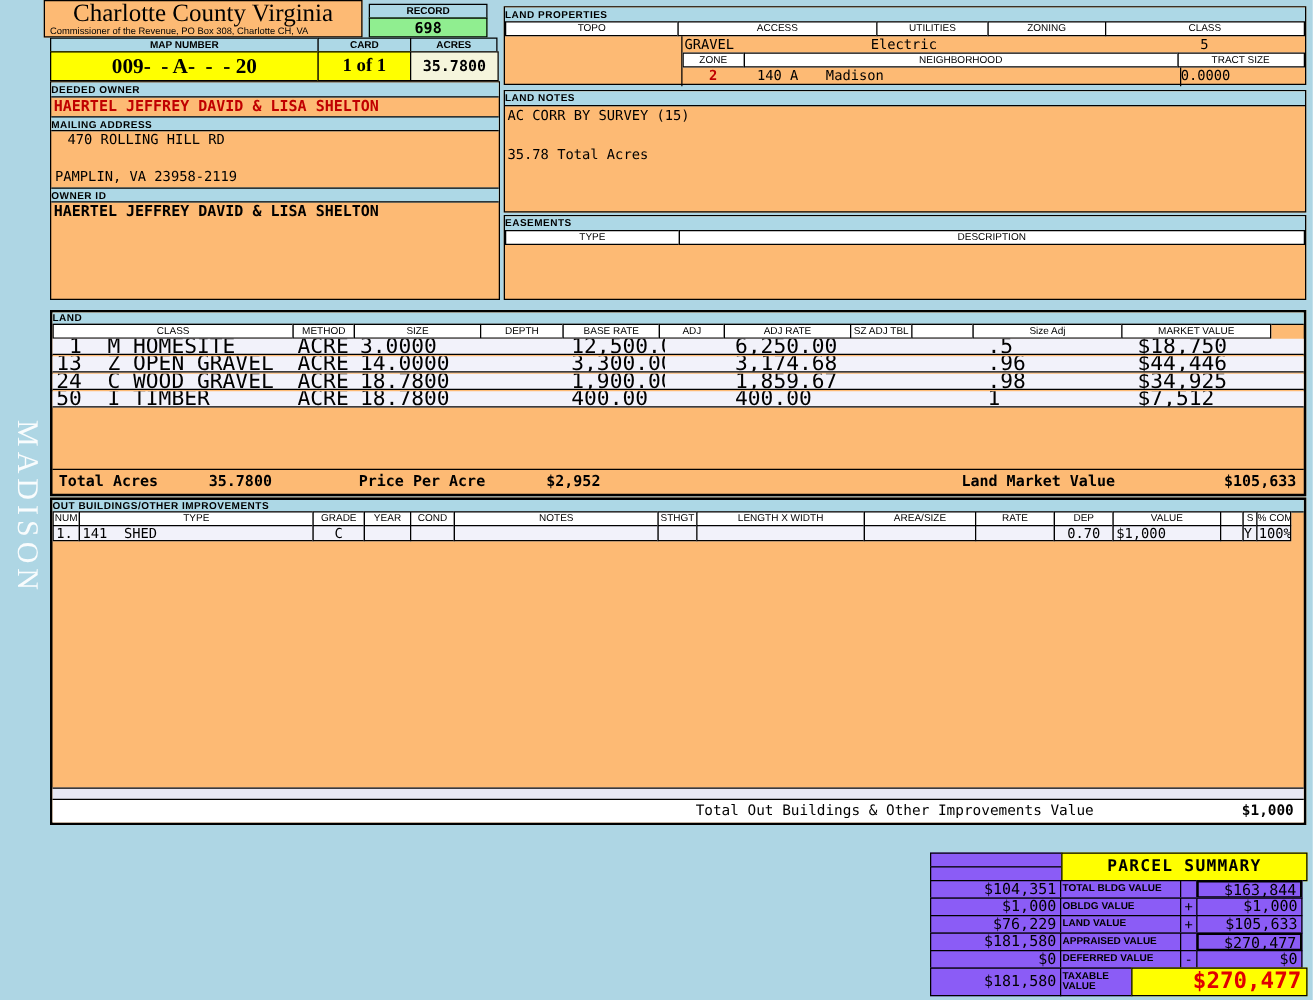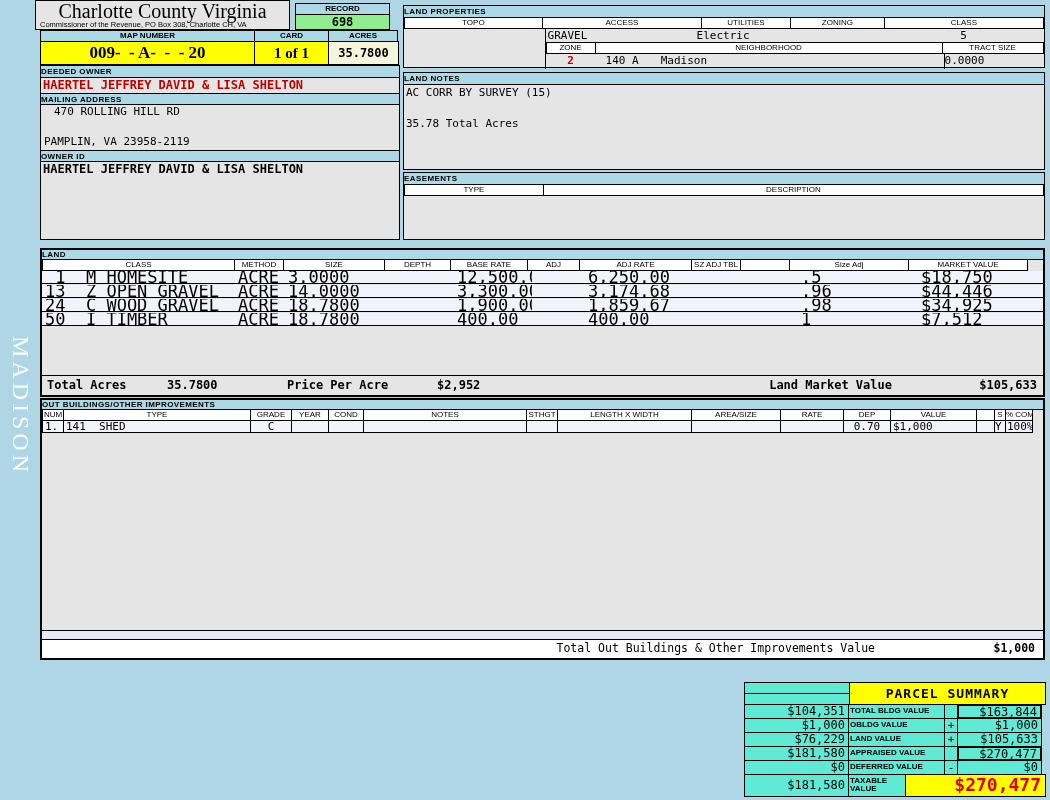--- a/index.html
+++ b/index.html
@@ -1,52 +1,52 @@
 <!DOCTYPE html>
 <html><head>
 <meta charset="utf-8">
 <style>
   html,body{margin:0;padding:0;}
   #page{position:relative;width:1050px;height:800px;background:#AED6E4;
         font-family:"Liberation Sans",sans-serif;overflow:hidden;color:#000;}
   .abs{position:absolute;box-sizing:border-box;}
-  .panel{background:#e5e5e5;border:1px solid #000;box-sizing:border-box;}
+  .panel{background:#fdba74;border:1px solid #000;box-sizing:border-box;}
   .thick{border:2px solid #000;}
   .bar{background:#ADD8E6;border-top:1px solid #000;border-bottom:1px solid #000;
        text-align:left;font-size:8px;font-weight:bold;height:12px;line-height:11px;
        letter-spacing:.4px;box-sizing:border-box;}
   .frow{display:flex;box-sizing:border-box;}
   .hc{background:#fff;border:1px solid #000;margin-left:-1px;text-align:center;
       font-size:8px;line-height:10px;height:12px;box-sizing:border-box;overflow:hidden;white-space:nowrap;}
   .hc:first-child{margin-left:0;}
   .bluehc{background:#ADD8E6;}
   .mono{font-family:"DejaVu Sans Mono","Liberation Mono",monospace;}
   .serif{font-family:"Liberation Serif","DejaVu Serif",serif;}
   .pre{white-space:pre;}
   .num{text-align:left;}
   .red{color:#C00000;}
   
   .c1{width:193px}.c2{width:50px}.c3{width:102px}.c4{width:67px}.c5{width:78px}
-  .c6{width:53px}.c7{width:113px}.c8{width:50px}.c9{width:50px}.c10{width:120px}.c11{width:120px}
+  .c6{width:53px}.c7{width:102px}.c8{width:50px}.c9{width:50px}.c10{width:120px}.c11{width:120px}
   .lrow{display:flex;background:#F2F2FA;border-bottom:1px solid #000;height:13px;
         margin-bottom:1px;box-sizing:border-box;}
   .lc{font-size:17px;line-height:12px;box-sizing:border-box;padding:0 3px;overflow:hidden;}
   
   .o1{width:22px}.o2{width:188px}.o3{width:42px}.o4{width:38px}.o5{width:36px}
   .o6{width:164px}.o7{width:32px}.o8{width:135px}.o9{width:90px}.o10{width:64px}
   .o11{width:48px}.o12{width:87px}.o13{width:19px}.o14{width:12px}.o15{width:28px}
   .ocell{background:#F2F2FA;border:1px solid #000;margin-left:-1px;font-size:11px;
          line-height:12px;height:13px;box-sizing:border-box;padding:0 2px;overflow:hidden;}
   .ocell:first-child{margin-left:0;}
   
   .p1{width:142px}.p2{width:164px}.p3{width:92px}.p4{width:97px}.p5{width:164px}
   .z1{width:50px}.z2{width:348px}.z3{width:102px}
   .val{font-size:11px;line-height:13px;}
   
-  .ps-cell{border:1px solid #000;background:#5eead4;box-sizing:border-box;margin-left:-1px;margin-top:-1px;}
+  .ps-cell{border:1px solid #000;background:#8b5cf6;box-sizing:border-box;margin-left:-1px;margin-top:-1px;}
   .ps-l{width:105px;text-align:right;font-size:12px;padding:0 3px;}
   .ps-lab{width:97px;font-size:8px;font-weight:bold;padding:2px 1px 0 1px;line-height:8px;}
   .ps-sign{width:14px;text-align:center;font-size:11px;}
   .ps-val{width:85px;text-align:right;font-size:12px;padding:0 3px;}
   .watermark{font-family:"Liberation Serif","DejaVu Serif",serif;font-size:24px;
              letter-spacing:4px;color:rgba(255,255,255,.92);transform-origin:0 0;
              transform:rotate(90deg);white-space:nowrap;}
 </style>
 </head>
 <body>

